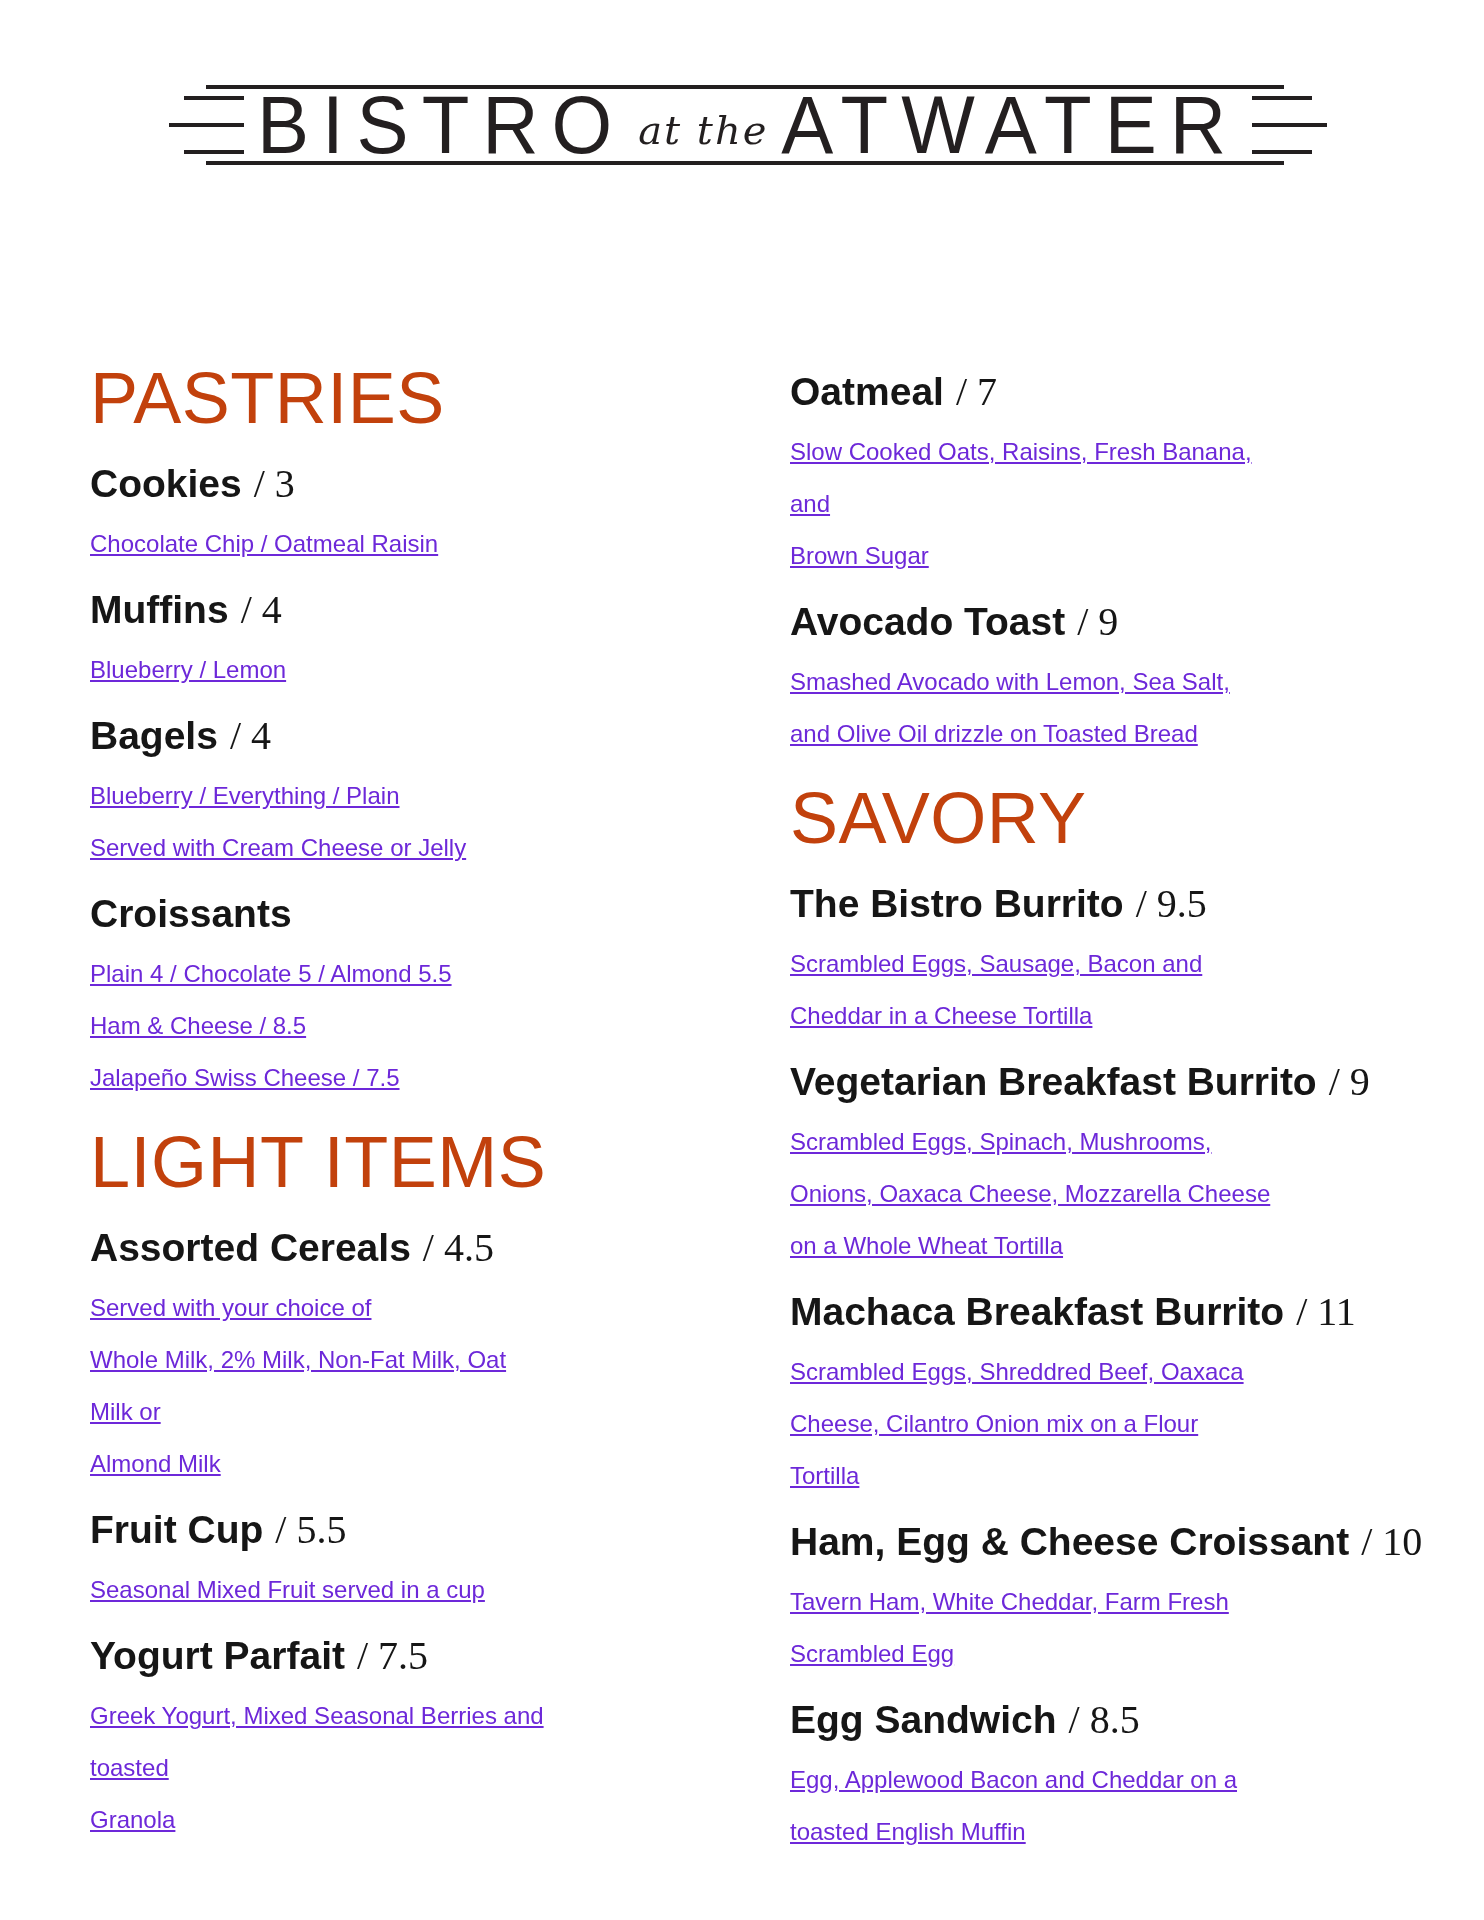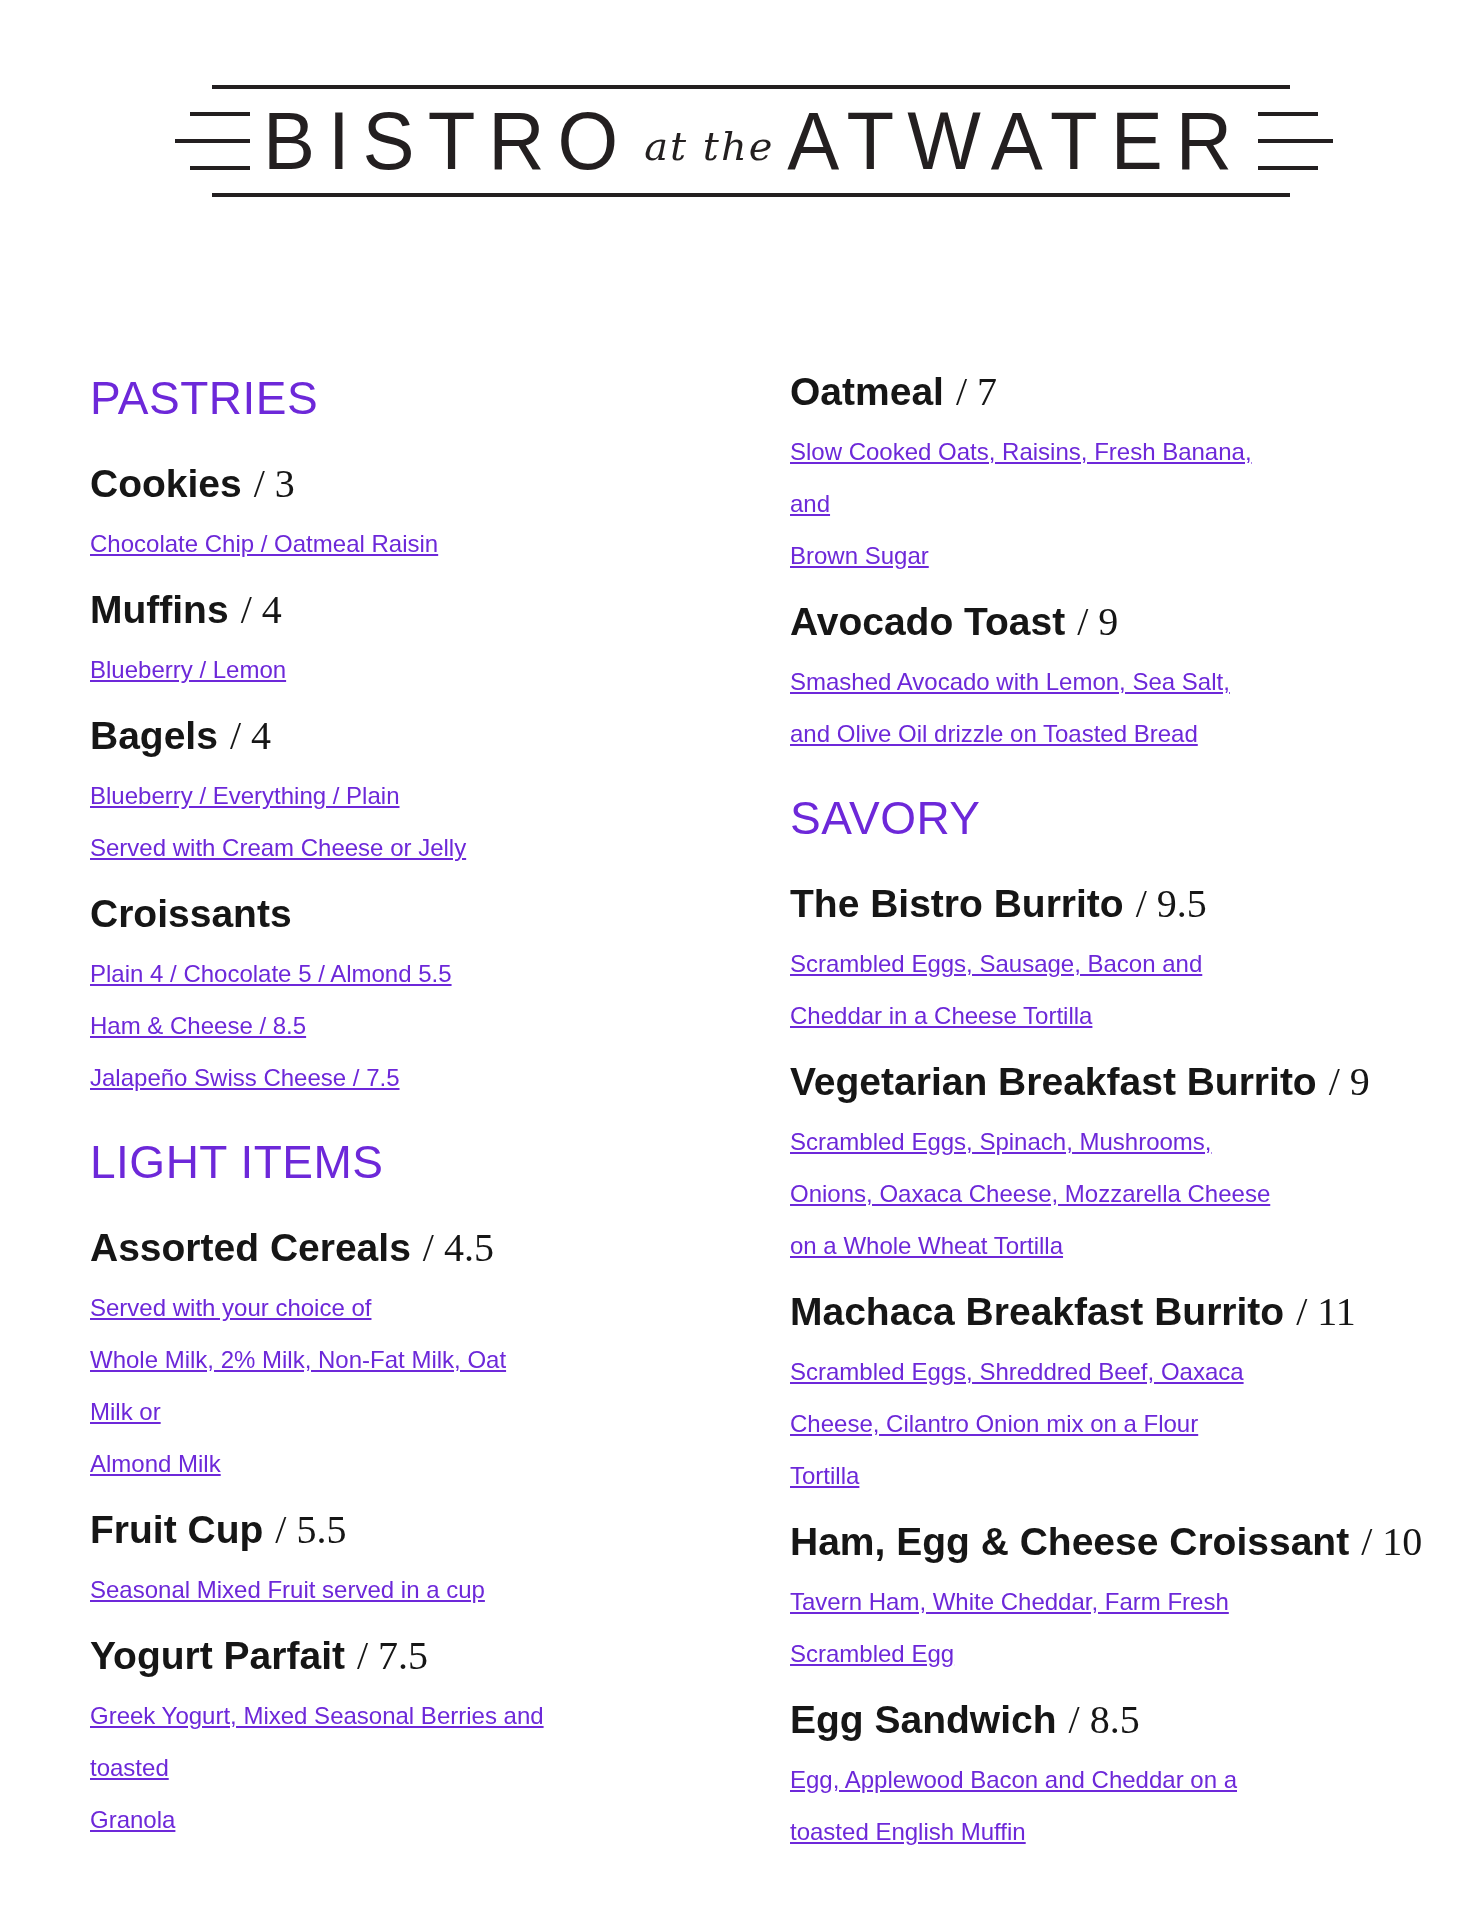--- a/index.html
+++ b/index.html
@@ -7,21 +7,21 @@
     width:1484px;height:1920px;
     position:relative;
     background:#ffffff;
     font-family:"Liberation Sans",sans-serif;
     color:#1c1c1c;
     overflow:hidden;
   }
 
   
   .logo-wrap{
-    position:absolute;left:175px;top:85px;width:1158px;height:112px;
+    position:absolute;left:169px;top:85px;width:1158px;height:80px;
   }
   .logo-rule{
     position:absolute;left:37px;right:43px;height:4px;background:#231f20;
   }
   .logo-rule.top{top:0;}
   .logo-rule.bottom{bottom:0;}
   .logo-row{
     position:absolute;left:0;right:0;top:4px;bottom:4px;
     display:flex;align-items:center;justify-content:space-between;
   }
@@ -43,22 +43,22 @@
     font-size:40px;color:#231f20;white-space:nowrap;
     transform:translateY(5px);letter-spacing:2px;
   }
 
   
   .col{position:absolute;top:366px;width:650px;}
   .col-left{left:90px;}
   .col-right{left:790px;}
 
   .section-title{
-    font-size:46px;line-height:64px;font-weight:400;
-    letter-spacing:0.5px;color:#6d28d9;
+    font-size:72px;line-height:64px;font-weight:400;
+    letter-spacing:0.5px;color:#c2410c;
     margin:0 0 28px 0;white-space:nowrap;
   }
   .menu-section + .menu-section .section-title{margin-top:26px;}
 
   .item{margin:0 0 14px 0;}
   .item-title{line-height:52px;white-space:nowrap;}
   .nm{font-size:39px;font-weight:700;color:#161616;text-align:center;}
   .pr{font-family:"Liberation Serif",serif;font-size:40px;font-weight:400;color:#161616;margin-left:12px;}
   .dl{font-size:24px;line-height:52px;color:#6d28d9;white-space:nowrap;text-decoration:underline;}
 </style>

